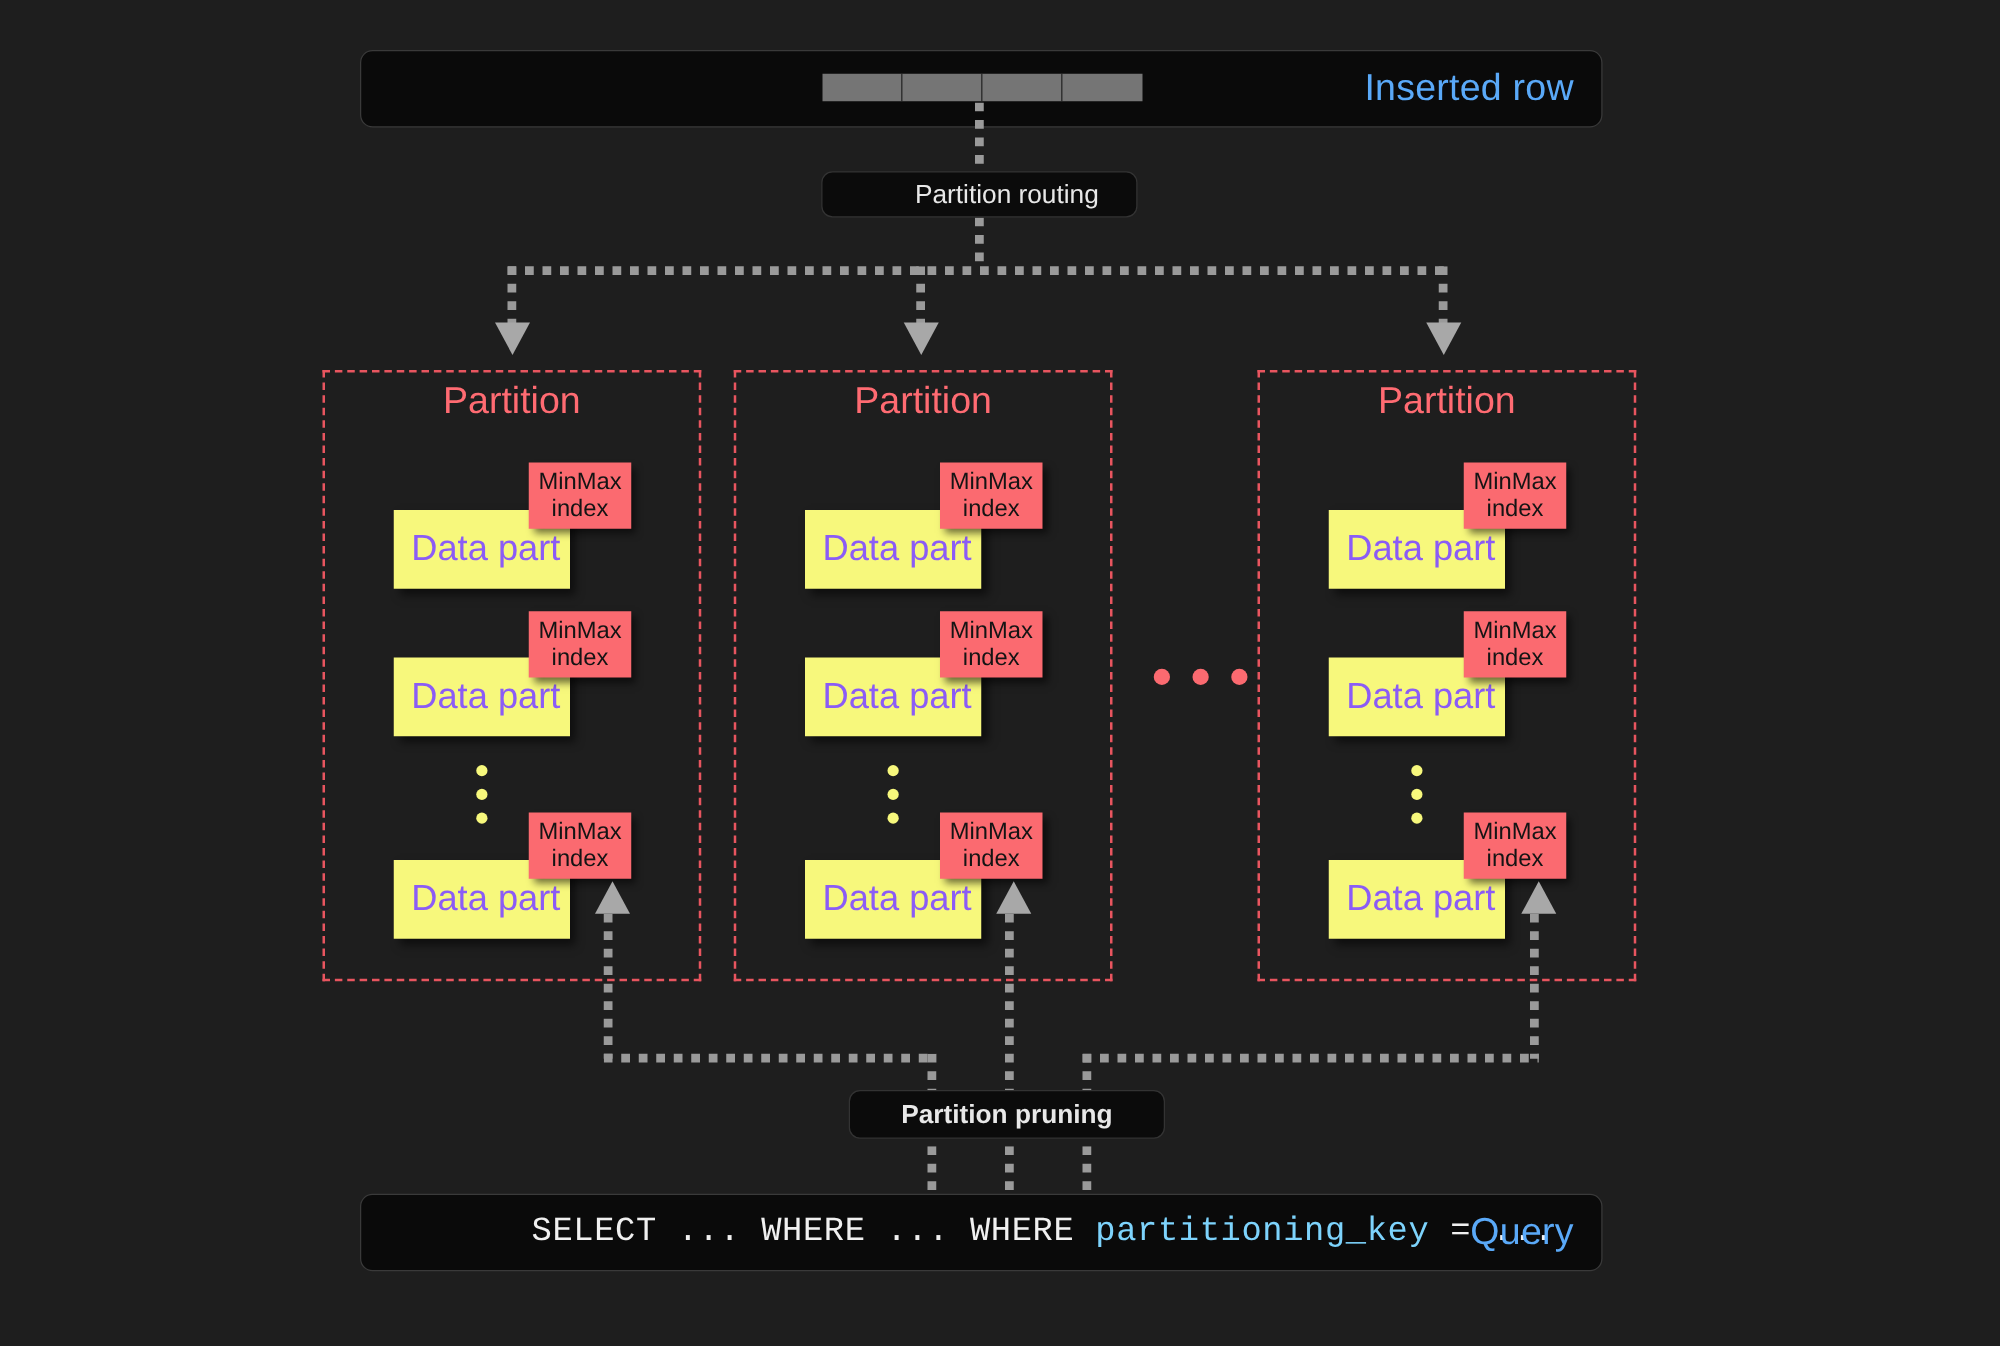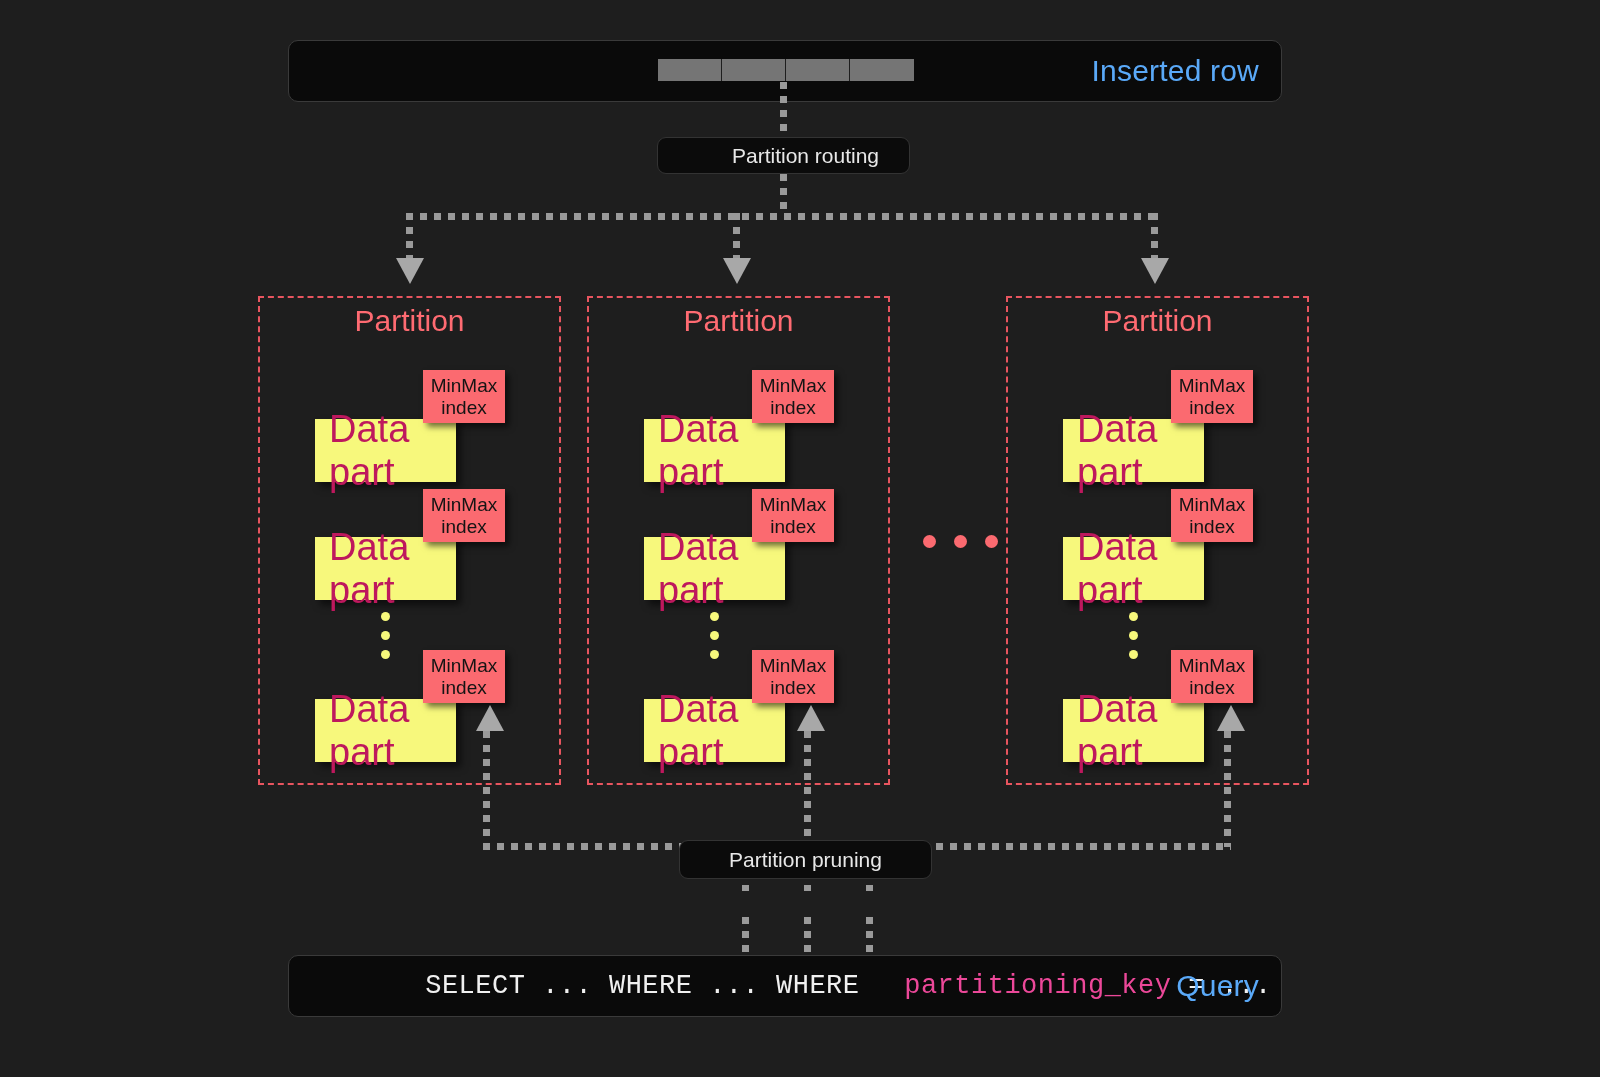--- a/index.html
+++ b/index.html
@@ -114,29 +114,28 @@
     left: 0; right: 0;
     text-align: center;
     color: #ff6b72;
     font-size: 30px;
   }
 
   
   .datapart {
     position: absolute;
     background: #f7f87c;
-    color: #be185d;
-    font-size: 38px;
+    color: #8b5cf6;
+    font-size: 29px;
     display: flex;
     align-items: center;
     padding-left: 14px;
     box-sizing: border-box;
     box-shadow: 5px 5px 7px rgba(0,0,0,0.55);
     z-index: 2;
-    margin-top: 11px;
   }
   .minmax {
     position: absolute;
     background: #fb6a70;
     color: #141414;
     font-size: 19px;
     line-height: 1.15;
     text-align: center;
     display: flex;
     flex-direction: column;
@@ -181,21 +180,21 @@
     left: 36px;
     top: 50%;
     transform: translateY(-50%);
     font-family: "Liberation Mono", "DejaVu Sans Mono", monospace;
     font-size: 27px;
     color: #f0f0f0;
     white-space: pre;
     letter-spacing: 0.5px;
   }
   .query-code .kw { color: #f0f0f0; }
-  .query-code .key { color: #ec4899; margin-left: 28px; }
+  .query-code .key { color: #7dd3fc; }
 </style>
 </head>
 <body>
 
 <div id="stage">
 
   <div class="bar" style="left:288px; top:40px; width:994px; height:62px;">
     <div class="bar-label">Inserted row</div>
   </div>
   <div class="row-cells" style="left:658px; top:59px;">
@@ -338,21 +337,21 @@
   <div class="dline-v" style="left:742px; top:843px; height:48px;"></div>
 
   <div class="arrow-up" style="left:797px; top:705px;"></div>
   <div class="dline-v" style="left:804px; top:731px; height:160px;"></div>
 
   <div class="arrow-up" style="left:1217px; top:705px;"></div>
   <div class="dline-v" style="left:1224px; top:731px; height:116px;"></div>
   <div class="dline-h" style="left:866px; top:843px; width:365px;"></div>
   <div class="dline-v" style="left:866px; top:843px; height:48px;"></div>
 
-  <div class="pill" style="left:679px; top:840px; width:253px; height:39px;">
+  <div class="pill" style="left:679px; top:872px; width:253px; height:39px;font-weight:bold;">
     <span>Partition pruning</span>
   </div>
 
   <div class="dline-v" style="left:742px; top:917px; height:38px;"></div>
   <div class="dline-v" style="left:804px; top:917px; height:38px;"></div>
   <div class="dline-v" style="left:866px; top:917px; height:38px;"></div>
 
   <div class="bar" style="left:288px; top:955px; width:994px; height:62px;">
     <div class="query-code">
       <span class="kw">SELECT ... WHERE ... WHERE </span><span class="key">partitioning_key</span><span class="kw"> = ...</span>

